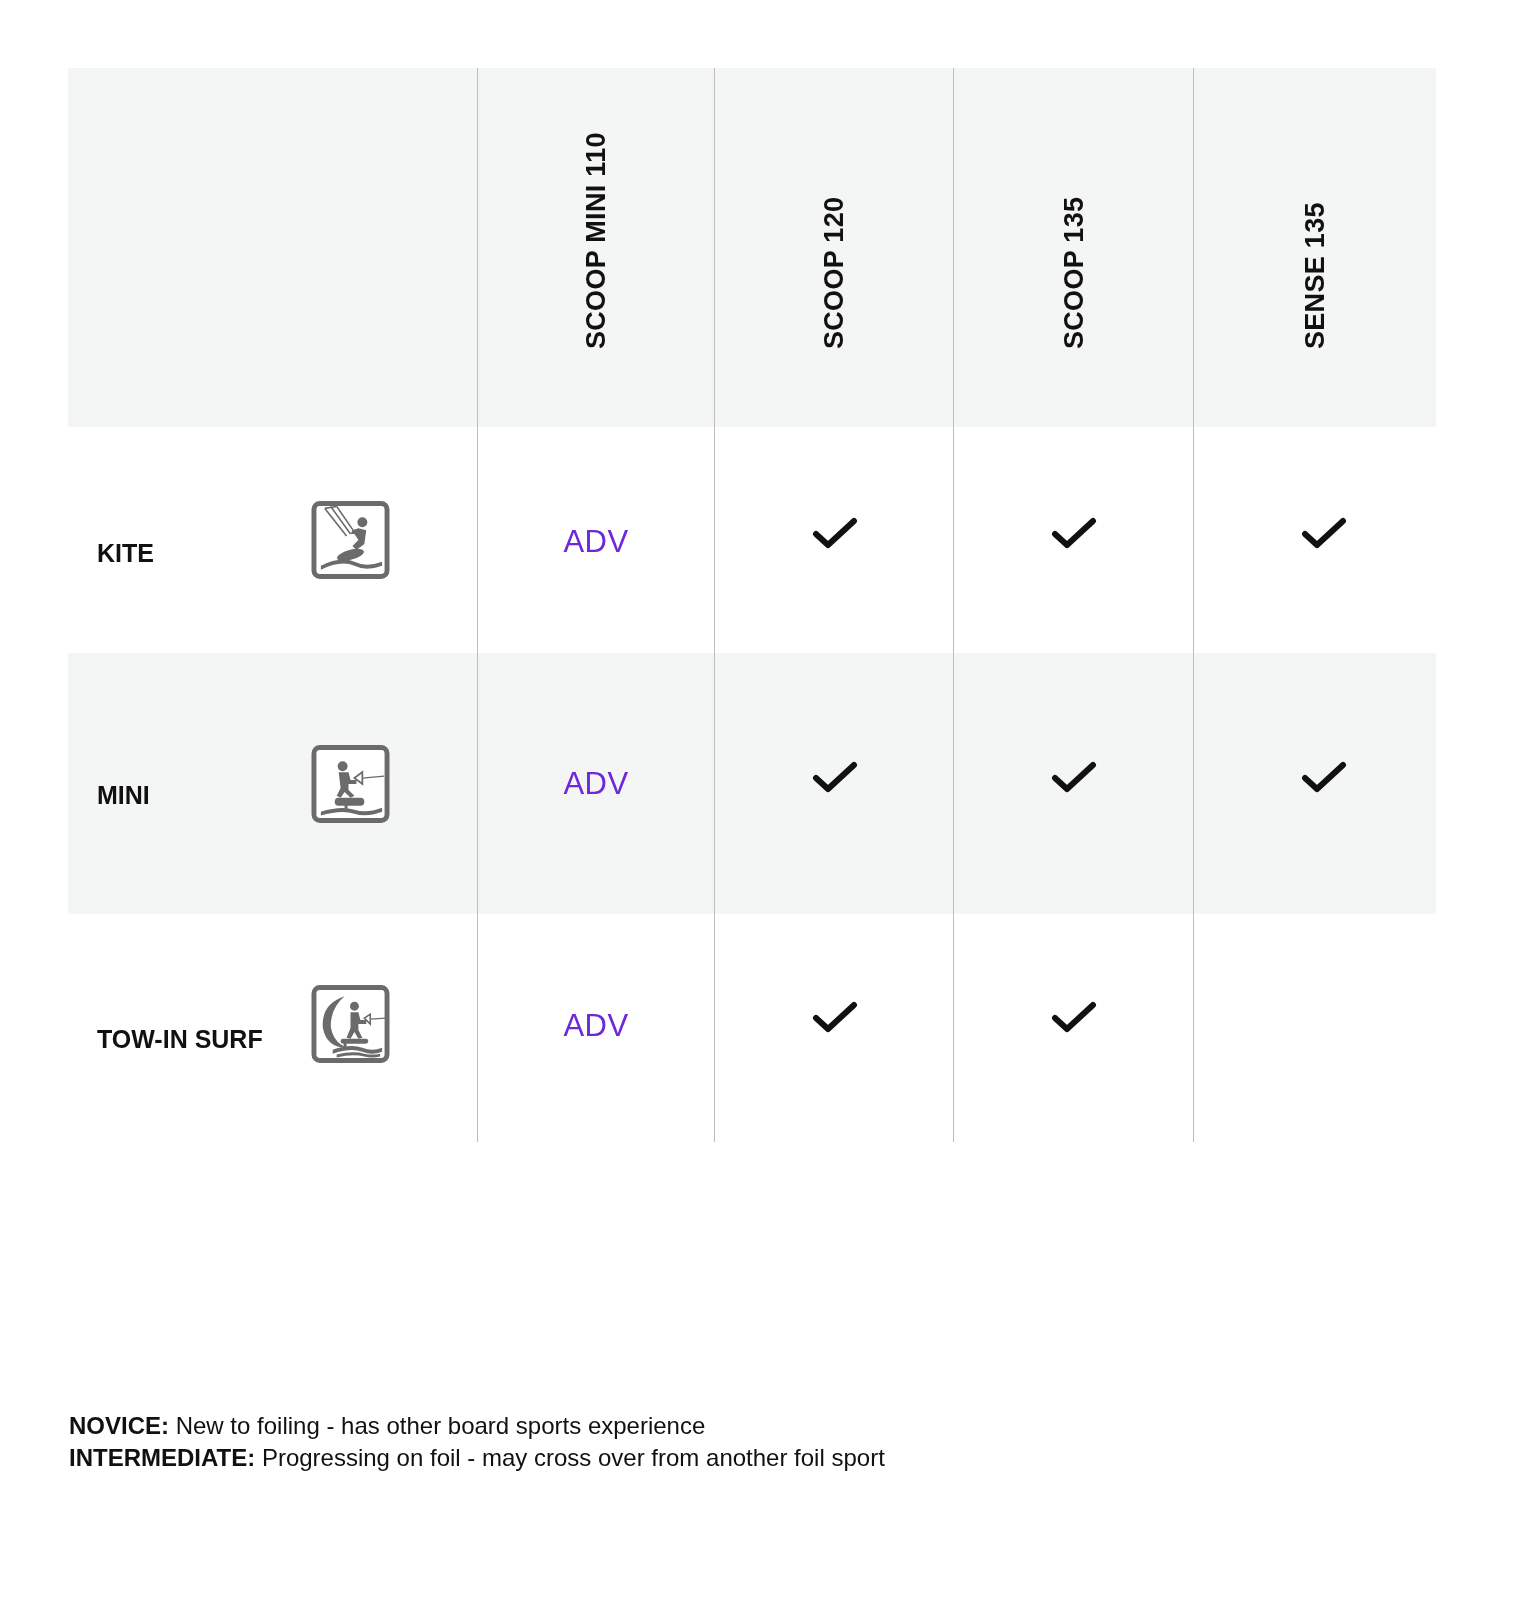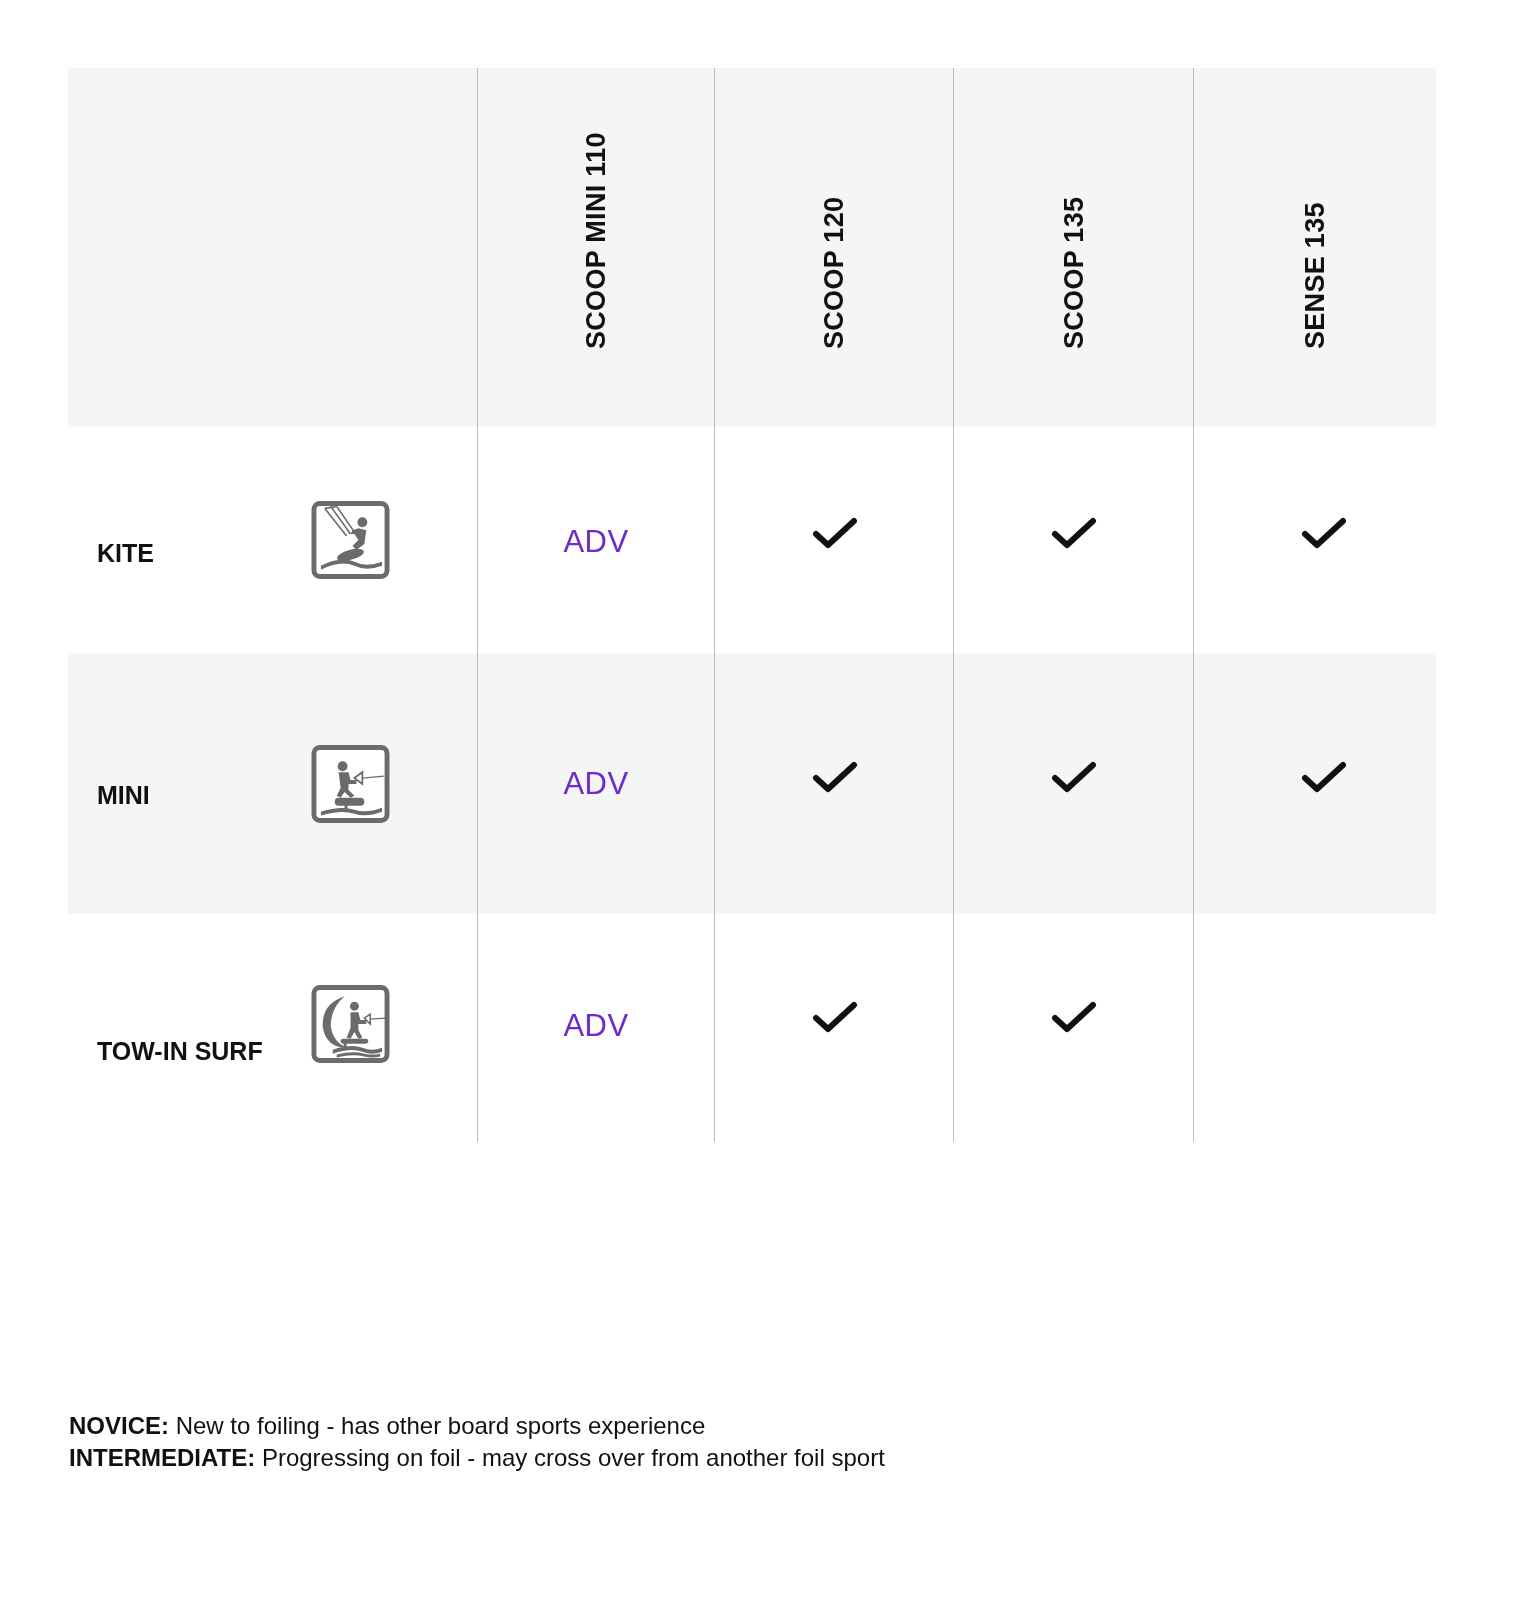--- a/index.html
+++ b/index.html
@@ -114,21 +114,21 @@
         </svg>
     </div>
     <div class="cell" style="left:1256px;top:-6px;">
       <svg class="check" viewBox="0 0 46 36">
           <path d="M4 18 L16 29 L42 5" fill="none" stroke="#111" stroke-width="6" stroke-linecap="round" stroke-linejoin="round"></path>
         </svg>
     </div>
   </div>
 
   <div class="row" style="top:956px;">
-    <span class="rowlabel" style="top:16px;">TOW-IN SURF</span>
+    <span class="rowlabel" style="top:4px;">TOW-IN SURF</span>
     <svg class="sport-icon" viewBox="0 0 80 80" style="top:0;">
       <rect x="3" y="3" width="74" height="74" rx="6" fill="#fff" stroke="#6b6b6b" stroke-width="5"></rect>
       <path d="M34 12 Q 10 20 12 44 Q 16 64 36 64 Q 22 58 20 42 Q 20 24 34 12 Z" fill="#6b6b6b"></path>
       <circle cx="44" cy="22" r="4.5" fill="#6b6b6b"></circle>
       <path d="M40 28 L48 28 L50 36 L56 36 L56 40 L48 40 L48 46 L52 54 L48 55 L44 48 L40 55 L36 54 L40 44 Z" fill="#6b6b6b"></path>
       <path d="M54 34 L60 30 L60 40 Z" fill="none" stroke="#6b6b6b" stroke-width="1.6"></path>
       <line x1="60" y1="35" x2="76" y2="34" stroke="#6b6b6b" stroke-width="1.2"></line>
       <rect x="30" y="55" width="28" height="5" rx="2.5" fill="#6b6b6b"></rect>
       <rect x="33" y="58" width="3" height="7" fill="#6b6b6b"></rect>
       <path d="M22 66 Q 40 60 52 64 Q 62 68 72 64 L72 68 Q 62 72 52 68 Q 40 64 22 70 Z" fill="#6b6b6b"></path>

